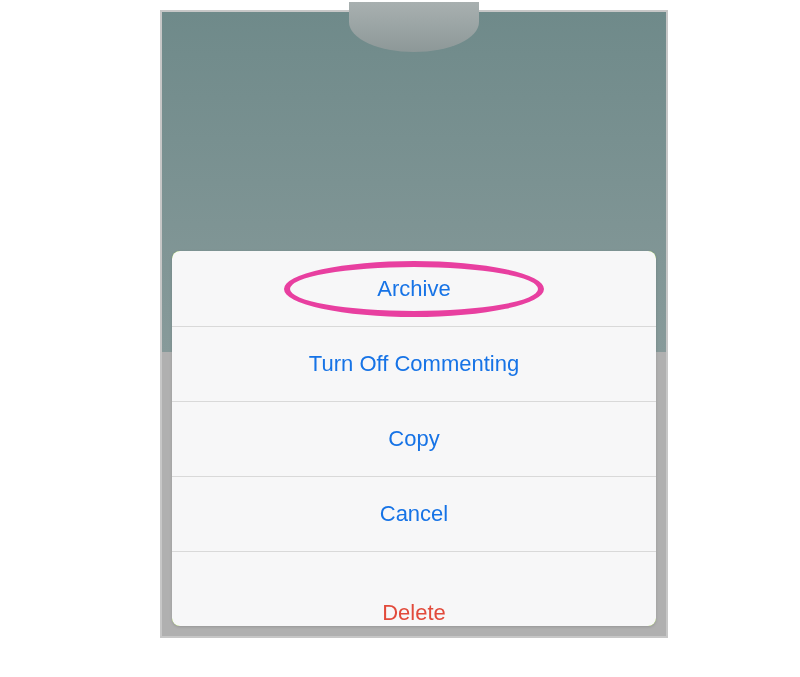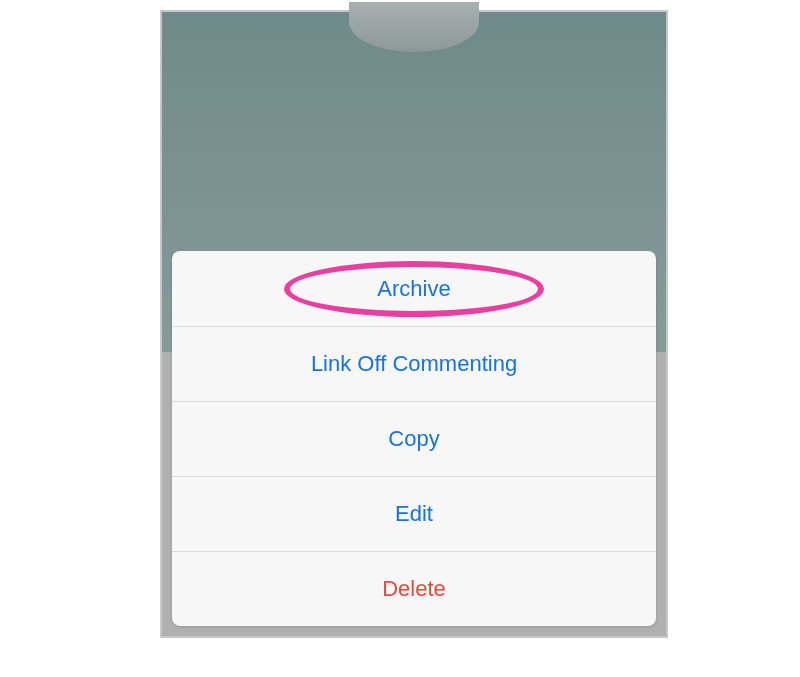--- a/index.html
+++ b/index.html
@@ -60,21 +60,21 @@
       align-items: center;
       justify-content: center;
       font-size: 22px;
       color: #1673e6;
       border-top: 1px solid #d9d9d9;
       cursor: pointer;
       background: #f7f7f8;
       user-select: none;
     }
     .item:first-child { border-top: none; }
-    .item.danger { color: #e24a3b; }
+    .item.danger { color: #e24a3b; align-items: flex-end; }
     .cancel-sheet .item {
       background: #ffffff;
       font-weight: 600;
     }
     .highlight {
       position: absolute;
       left: 50%;
       top: 50%;
       width: 260px;
       height: 56px;
@@ -93,27 +93,27 @@
   </div>
 
   <div class="sheet-wrap">
 
     <div class="sheet">
       <div class="item">
         <span>Archive</span>
         <div class="highlight"></div>
       </div>
       <div class="item">
-        <span>Link Off Commenting</span>
+        <span>Turn Off Commenting</span>
       </div>
       <div class="item">
         <span>Copy</span>
       </div>
       <div class="item">
-        <span>Edit</span>
+        <span>Cancel</span>
       </div>
       <div class="item danger">
         <span>Delete</span>
       </div>
     </div>
 
 
   </div>
 </div>
 

